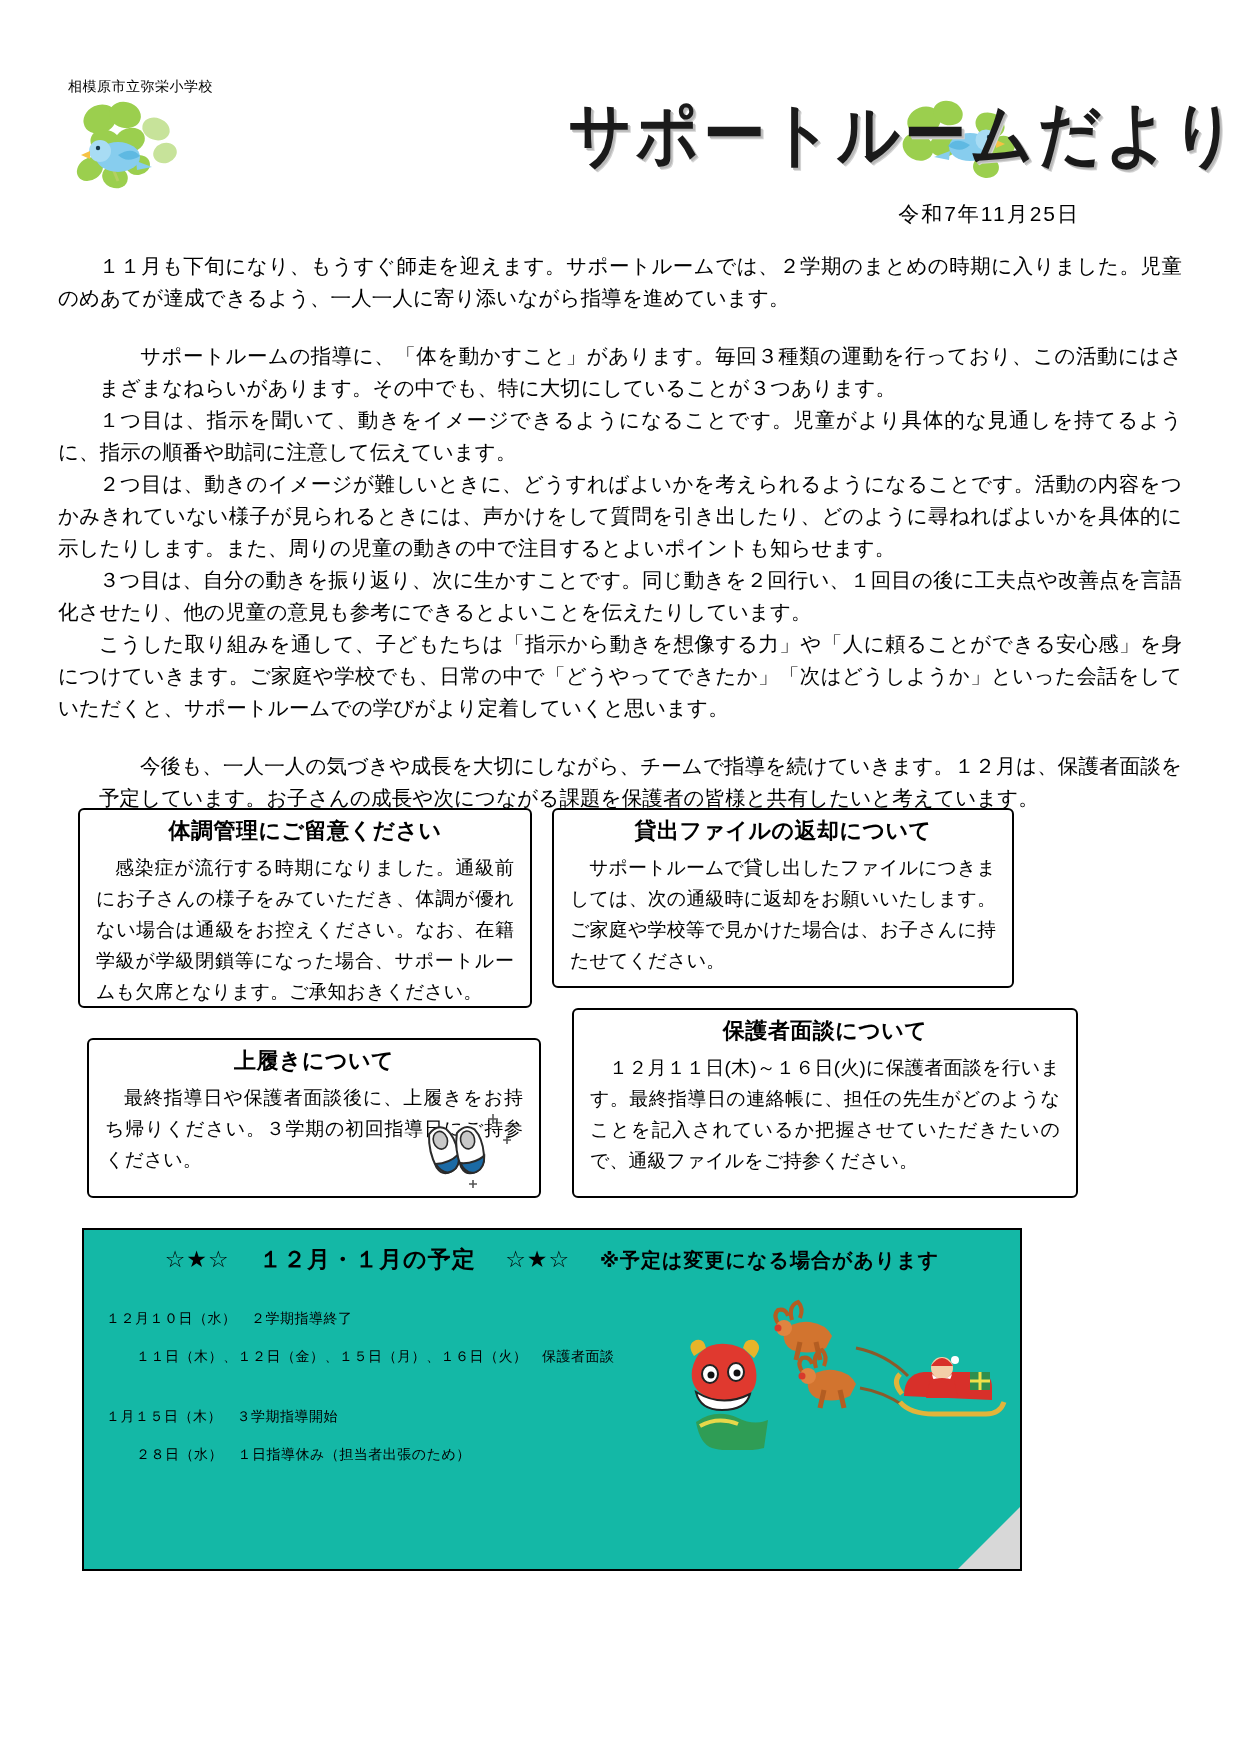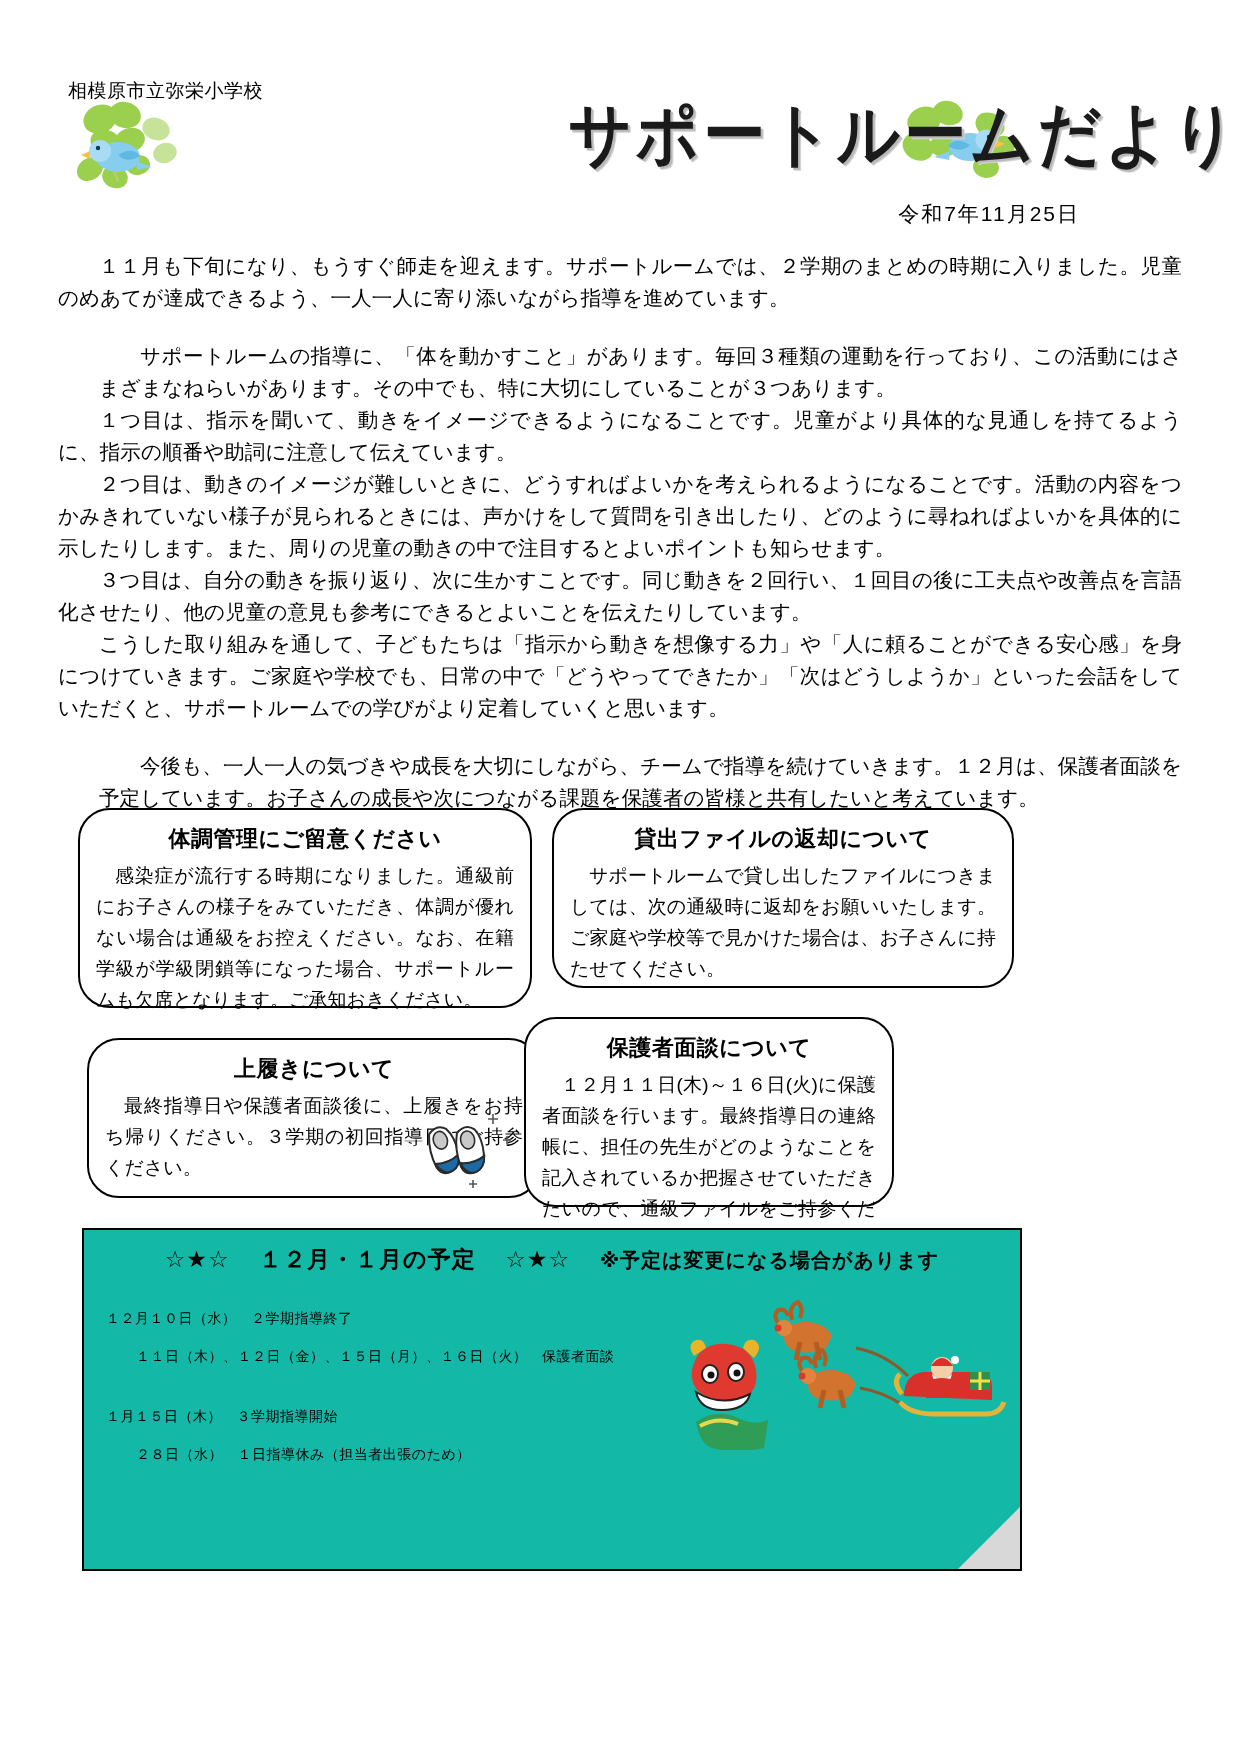--- a/index.html
+++ b/index.html
@@ -27,21 +27,21 @@
 
   
   .header {
     position: relative;
     height: 190px;
   }
   .school-name {
     position: absolute;
     left: 68px;
     top: 78px;
-    font-size: 19px;
+    font-size: 14px;
     letter-spacing: 0.5px;
     white-space: nowrap;
   }
   .title-wrap {
     position: absolute;
     left: 0; top: 92px;
     width: 1240px;
     text-align: right;
   }
   .main-title {
@@ -97,23 +97,23 @@
   .boxes {
     position: absolute;
     left: 0;
     top: 800px;
     width: 1240px;
     height: 405px;
   }
   .nbox {
     position: absolute;
     border: 2px solid #000;
-    border-radius: 32px;
+    border-radius: 6px;
     box-sizing: border-box;
-    padding: 10px 16px 12px 16px;
+    padding: 2px 16px 12px 16px;
     background: #fff;
   }
   .nbox h3 {
     margin: 4px 0 6px 0;
     font-size: 22px;
     font-weight: bold;
     text-align: center;
     letter-spacing: 0.5px;
   }
   .nbox p {
@@ -121,21 +121,21 @@
     font-size: 19px;
     line-height: 31px;
     text-align: justify;
     text-indent: 1em;
     text-justify: inter-ideograph;
   }
 
   #box-health   { left: 78px;  top: 8px;   width: 454px; height: 200px; }
   #box-files    { left: 552px; top: 8px;   width: 462px; height: 180px; }
   #box-shoes    { left: 87px;  top: 238px; width: 454px; height: 160px; }
-  #box-meeting  { left: 524px; top: 208px; width: 370px; height: 190px; margin-top: 9px; }
+  #box-meeting  { left: 572px; top: 208px; width: 506px; height: 190px; }
 
   
   .shoes-art {
     position: absolute;
     right: 24px;
     bottom: 6px;
     width: 100px;
     height: 84px;
   }
 

